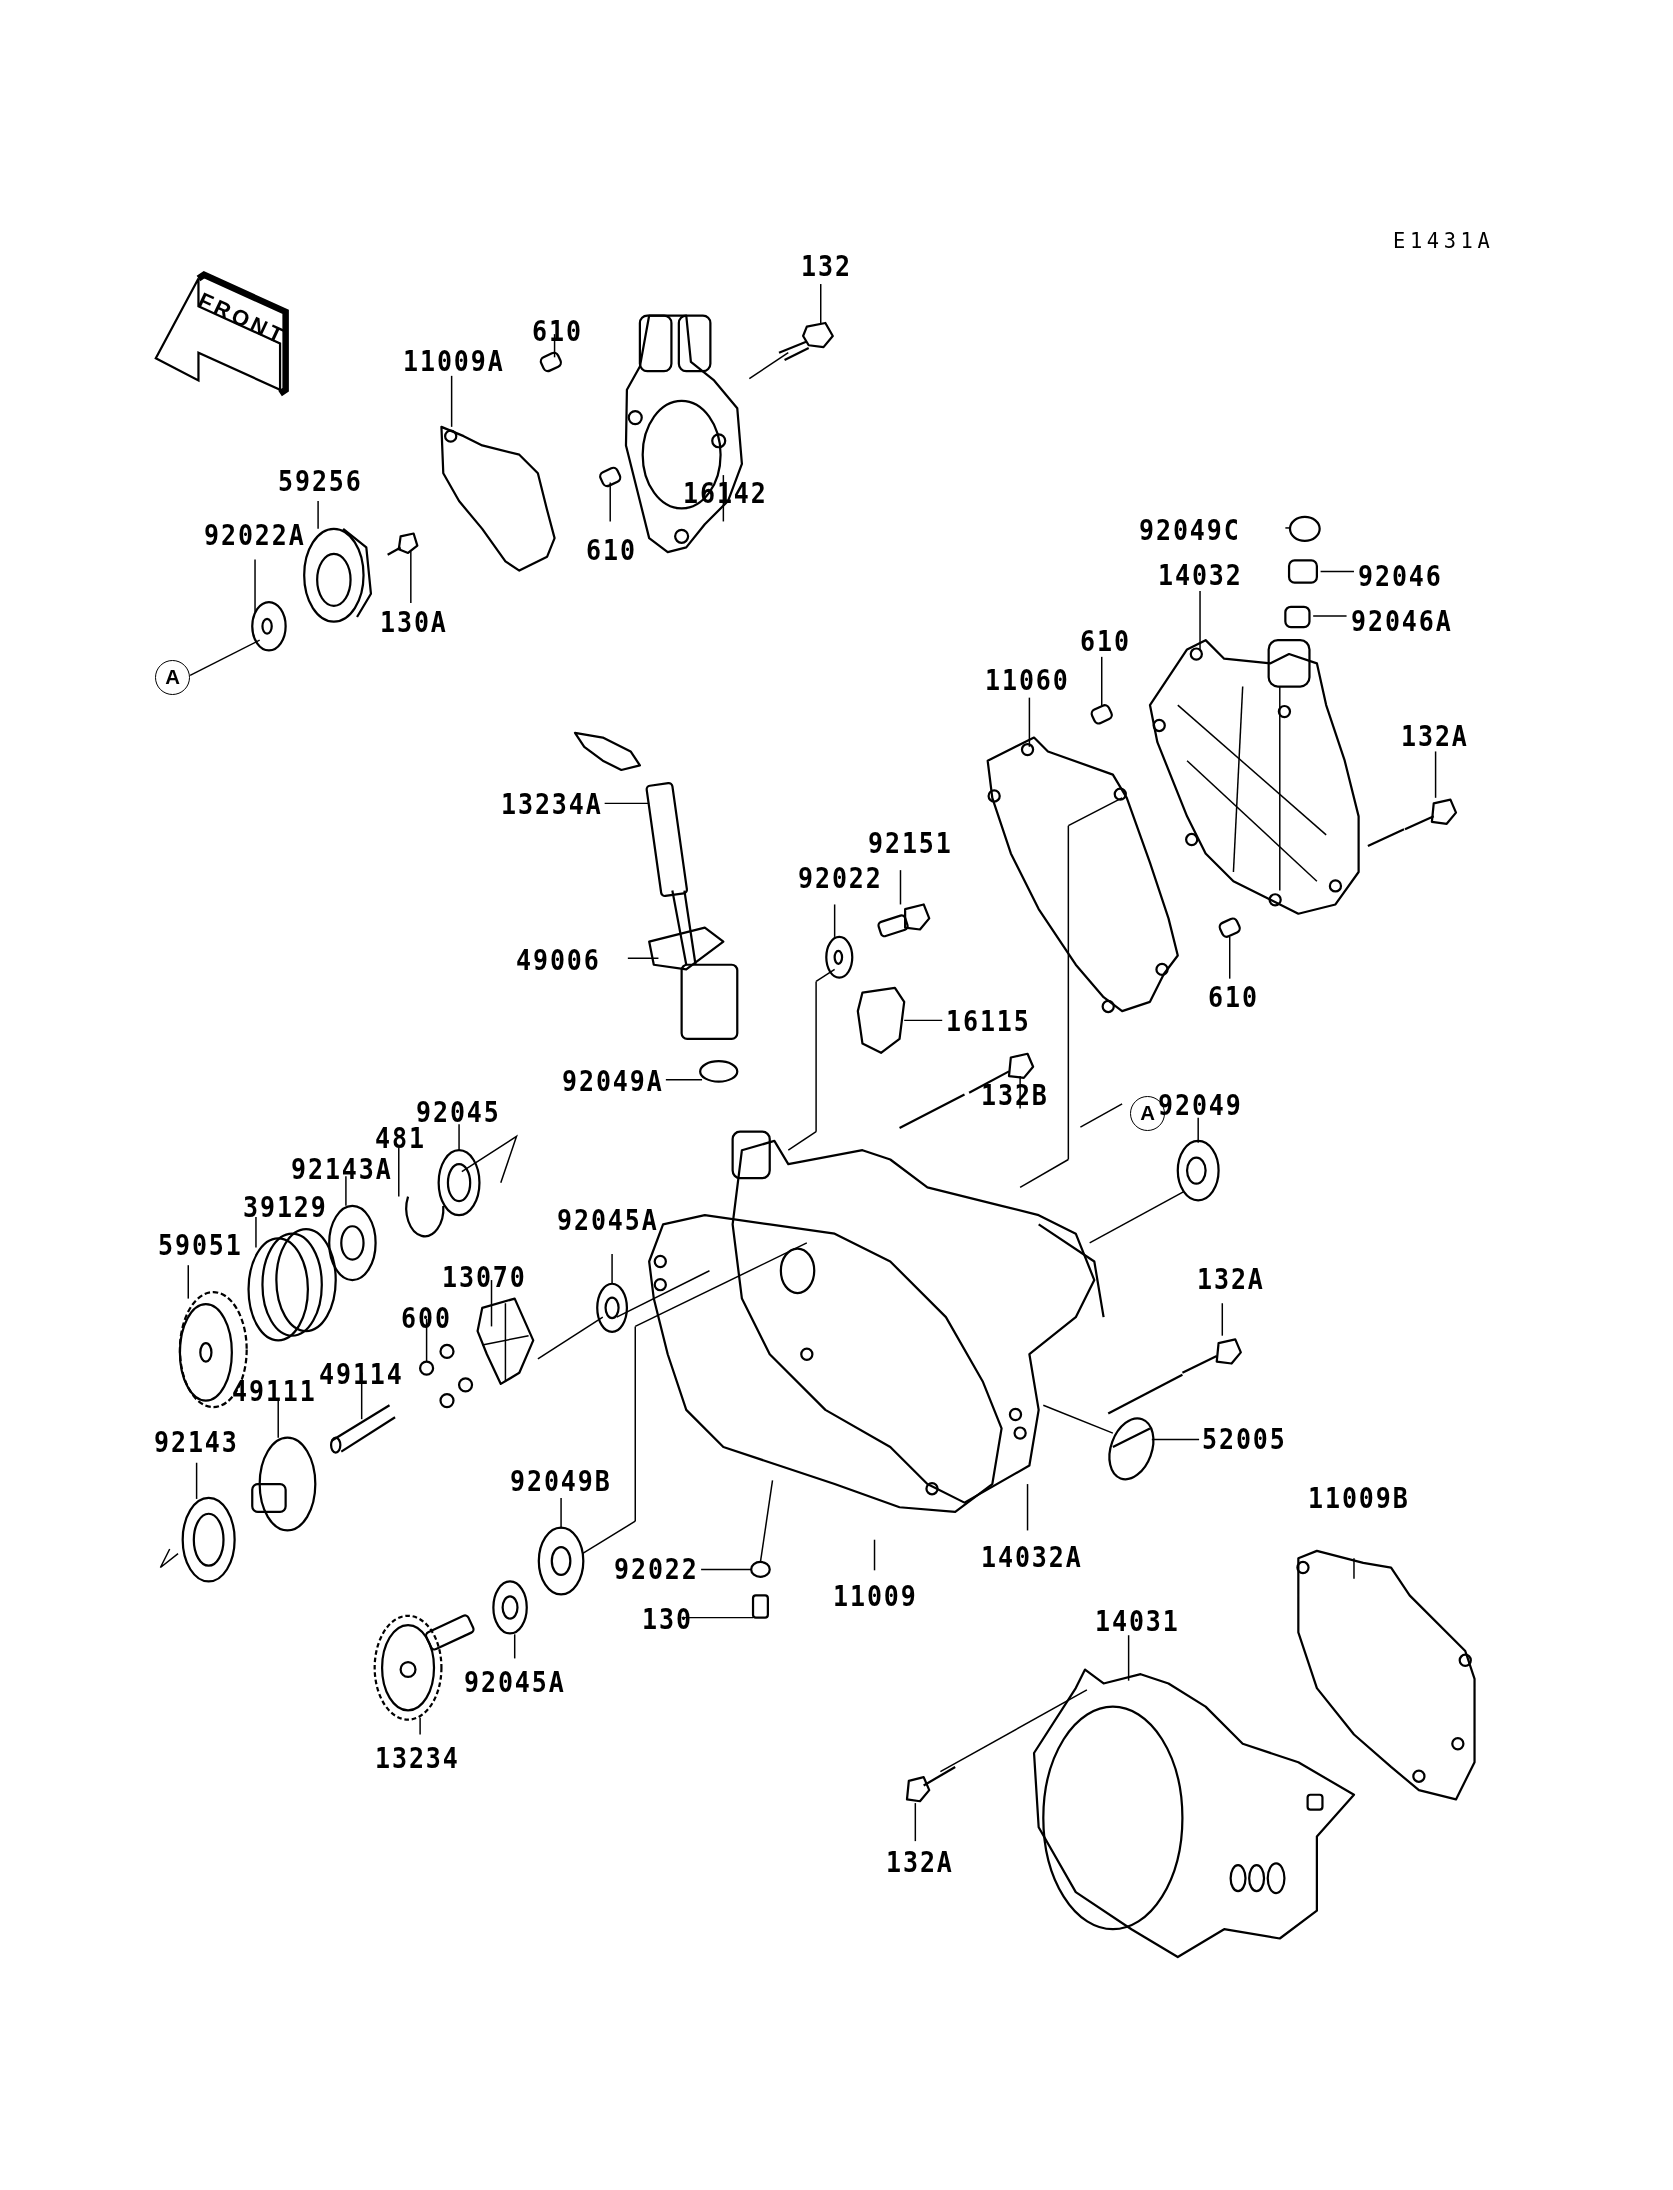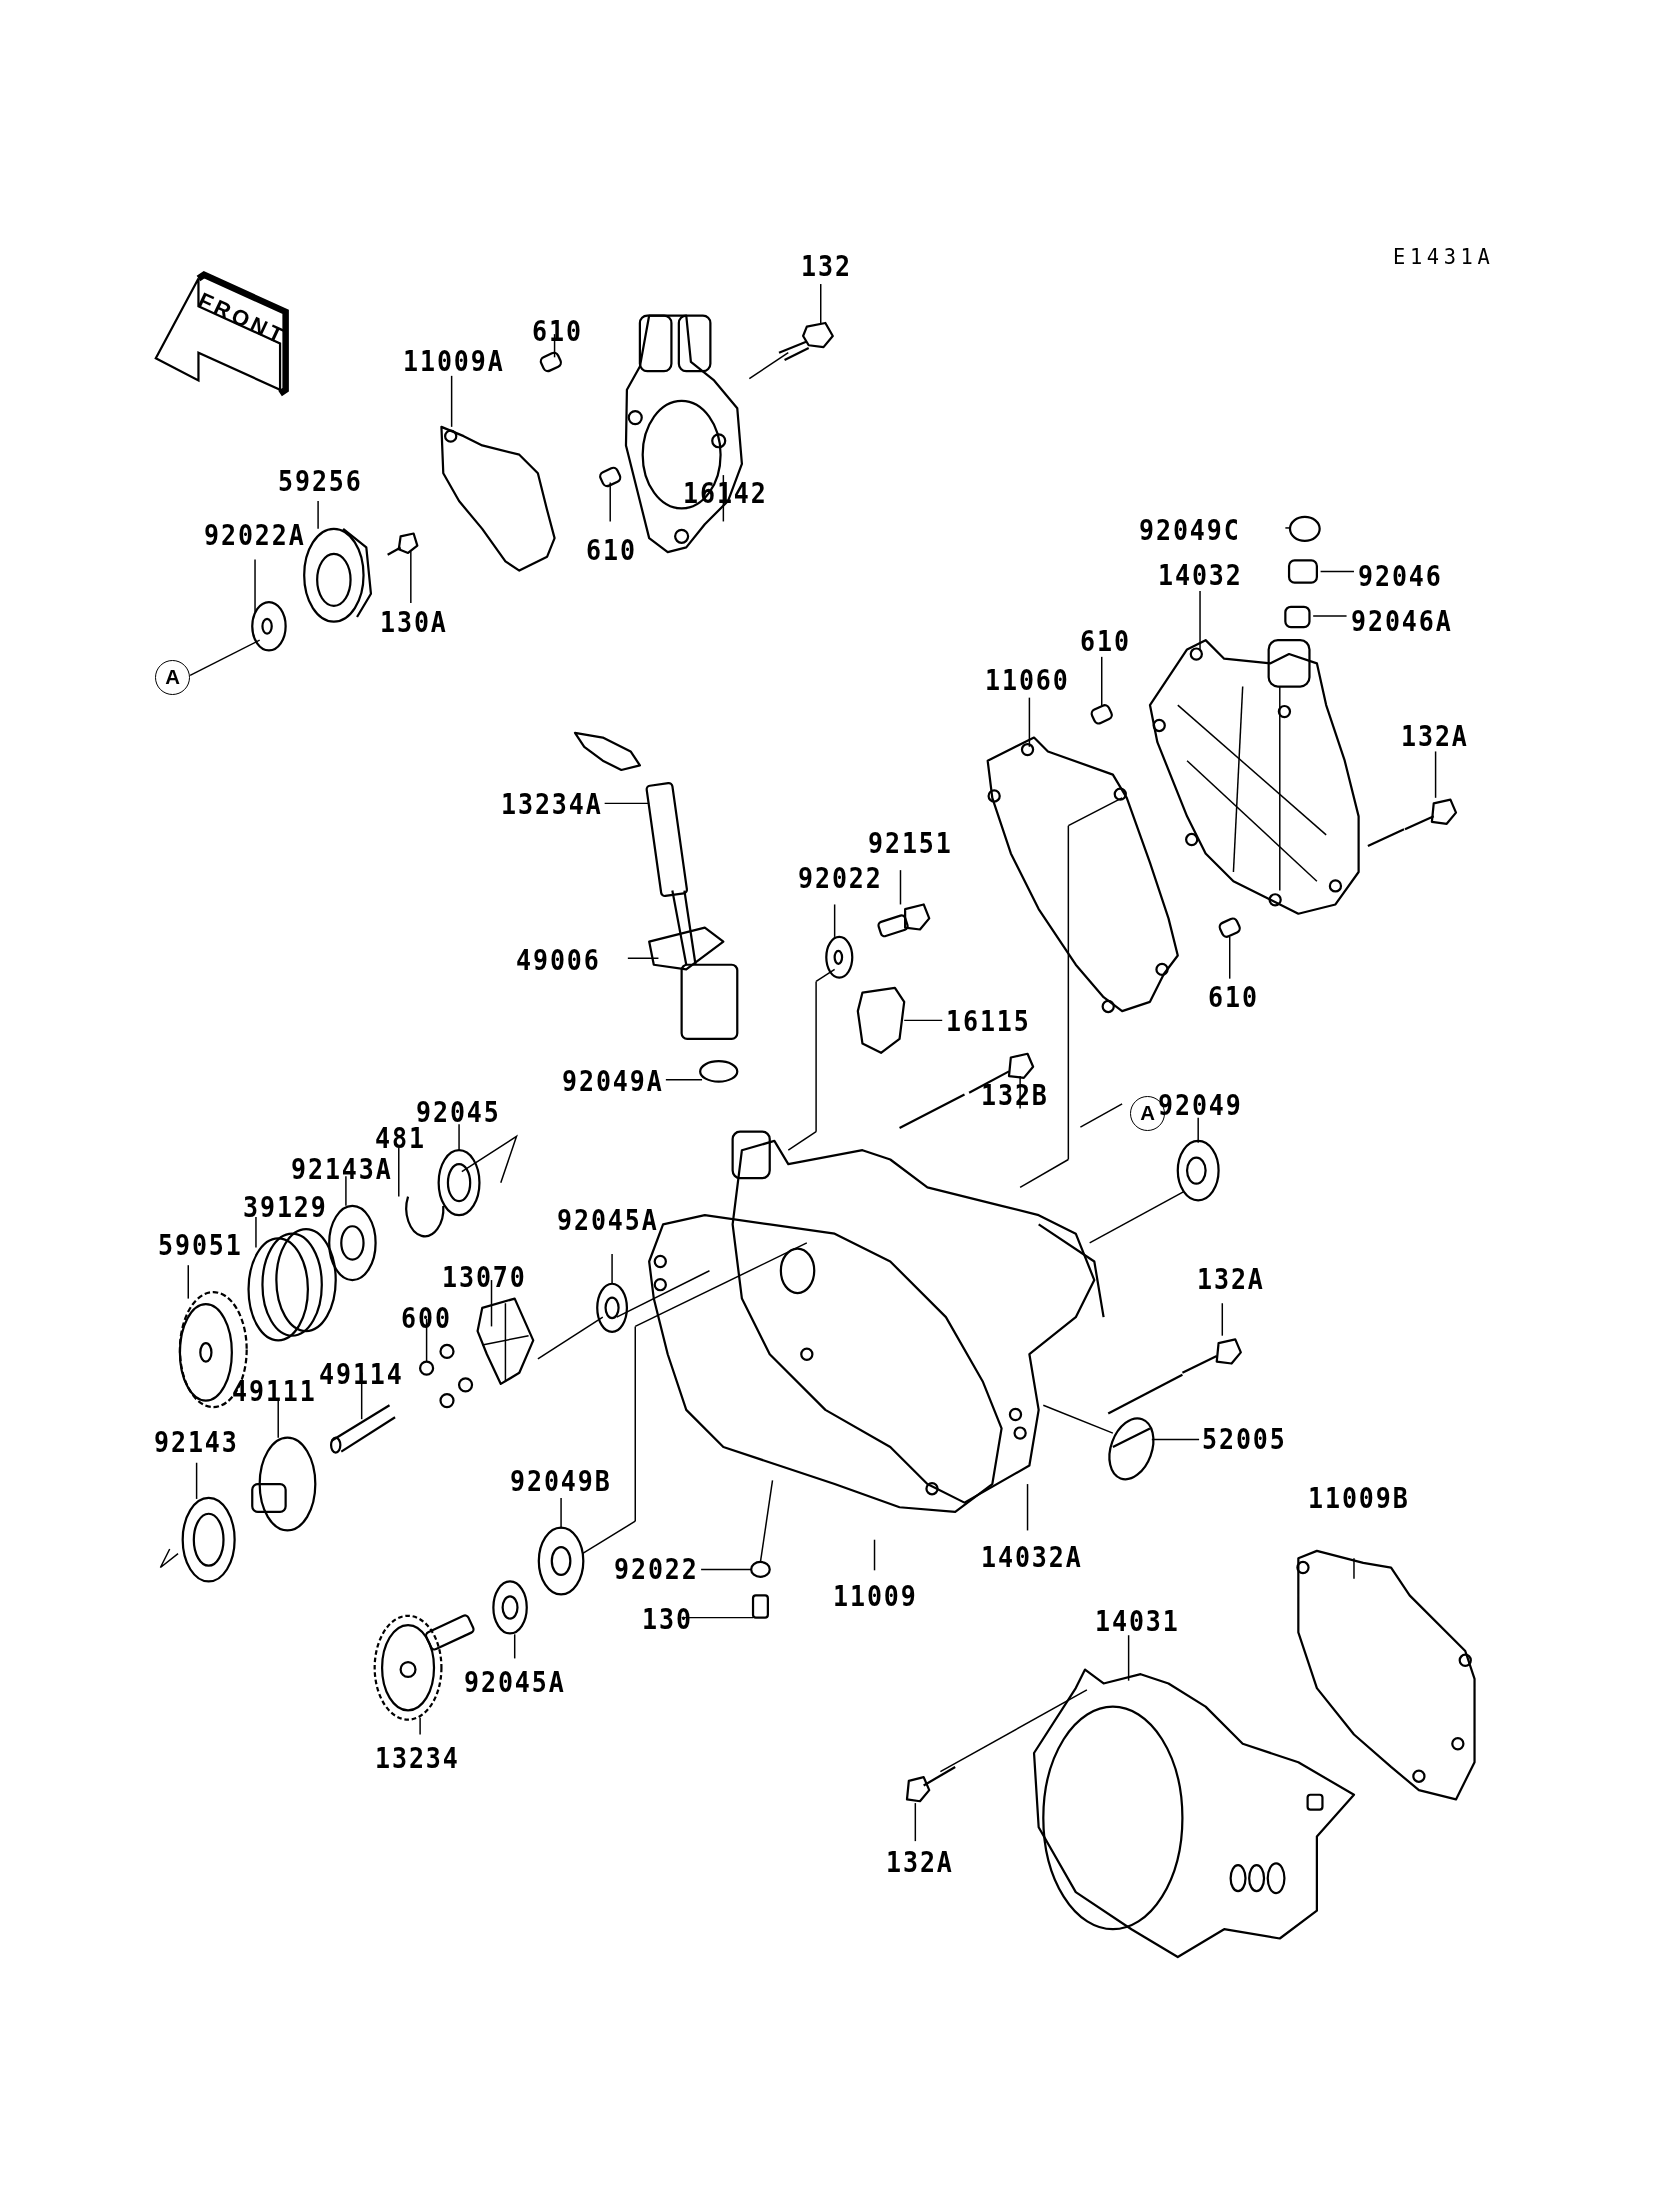--- a/index.html
+++ b/index.html
@@ -340,21 +340,21 @@
     <line class="t" x1="812" y1="1744" x2="735" y2="1744"></line>
     <line class="t" x1="943" y1="1693" x2="943" y2="1660"></line>
     <line class="t" x1="1108" y1="1650" x2="1108" y2="1600"></line>
     <line class="t" x1="1217" y1="1763" x2="1217" y2="1812"></line>
     <line class="t" x1="1460" y1="1702" x2="1460" y2="1680"></line>
     <line class="t" x1="1014" y1="1910" x2="1172" y2="1822"></line>
     <line class="t" x1="987" y1="1944" x2="987" y2="1985"></line>
   </g>
 </svg>
 
-<div class="code" style="left:1393px;top:245px;">E1431A</div>
+<div class="code" style="left:1393px;top:229px;">E1431A</div>
 <div style="position:absolute;left:195px;top:306px;transform:rotate(25deg);font-family:'Liberation Sans',sans-serif;font-weight:bold;font-size:22px;letter-spacing:3.7px;">FRONT</div>
 
 <div class="ref" style="left:155px;top:660px;">A</div>
 <div class="ref" style="left:1130px;top:1096px;">A</div>
 
 <div class="lbl" style="left:801px;top:252px;">132</div>
 <div class="lbl" style="left:532px;top:317px;">610</div>
 <div class="lbl" style="left:403px;top:347px;">11009A</div>
 <div class="lbl" style="left:586px;top:536px;">610</div>
 <div class="lbl" style="left:683px;top:479px;">16142</div>

